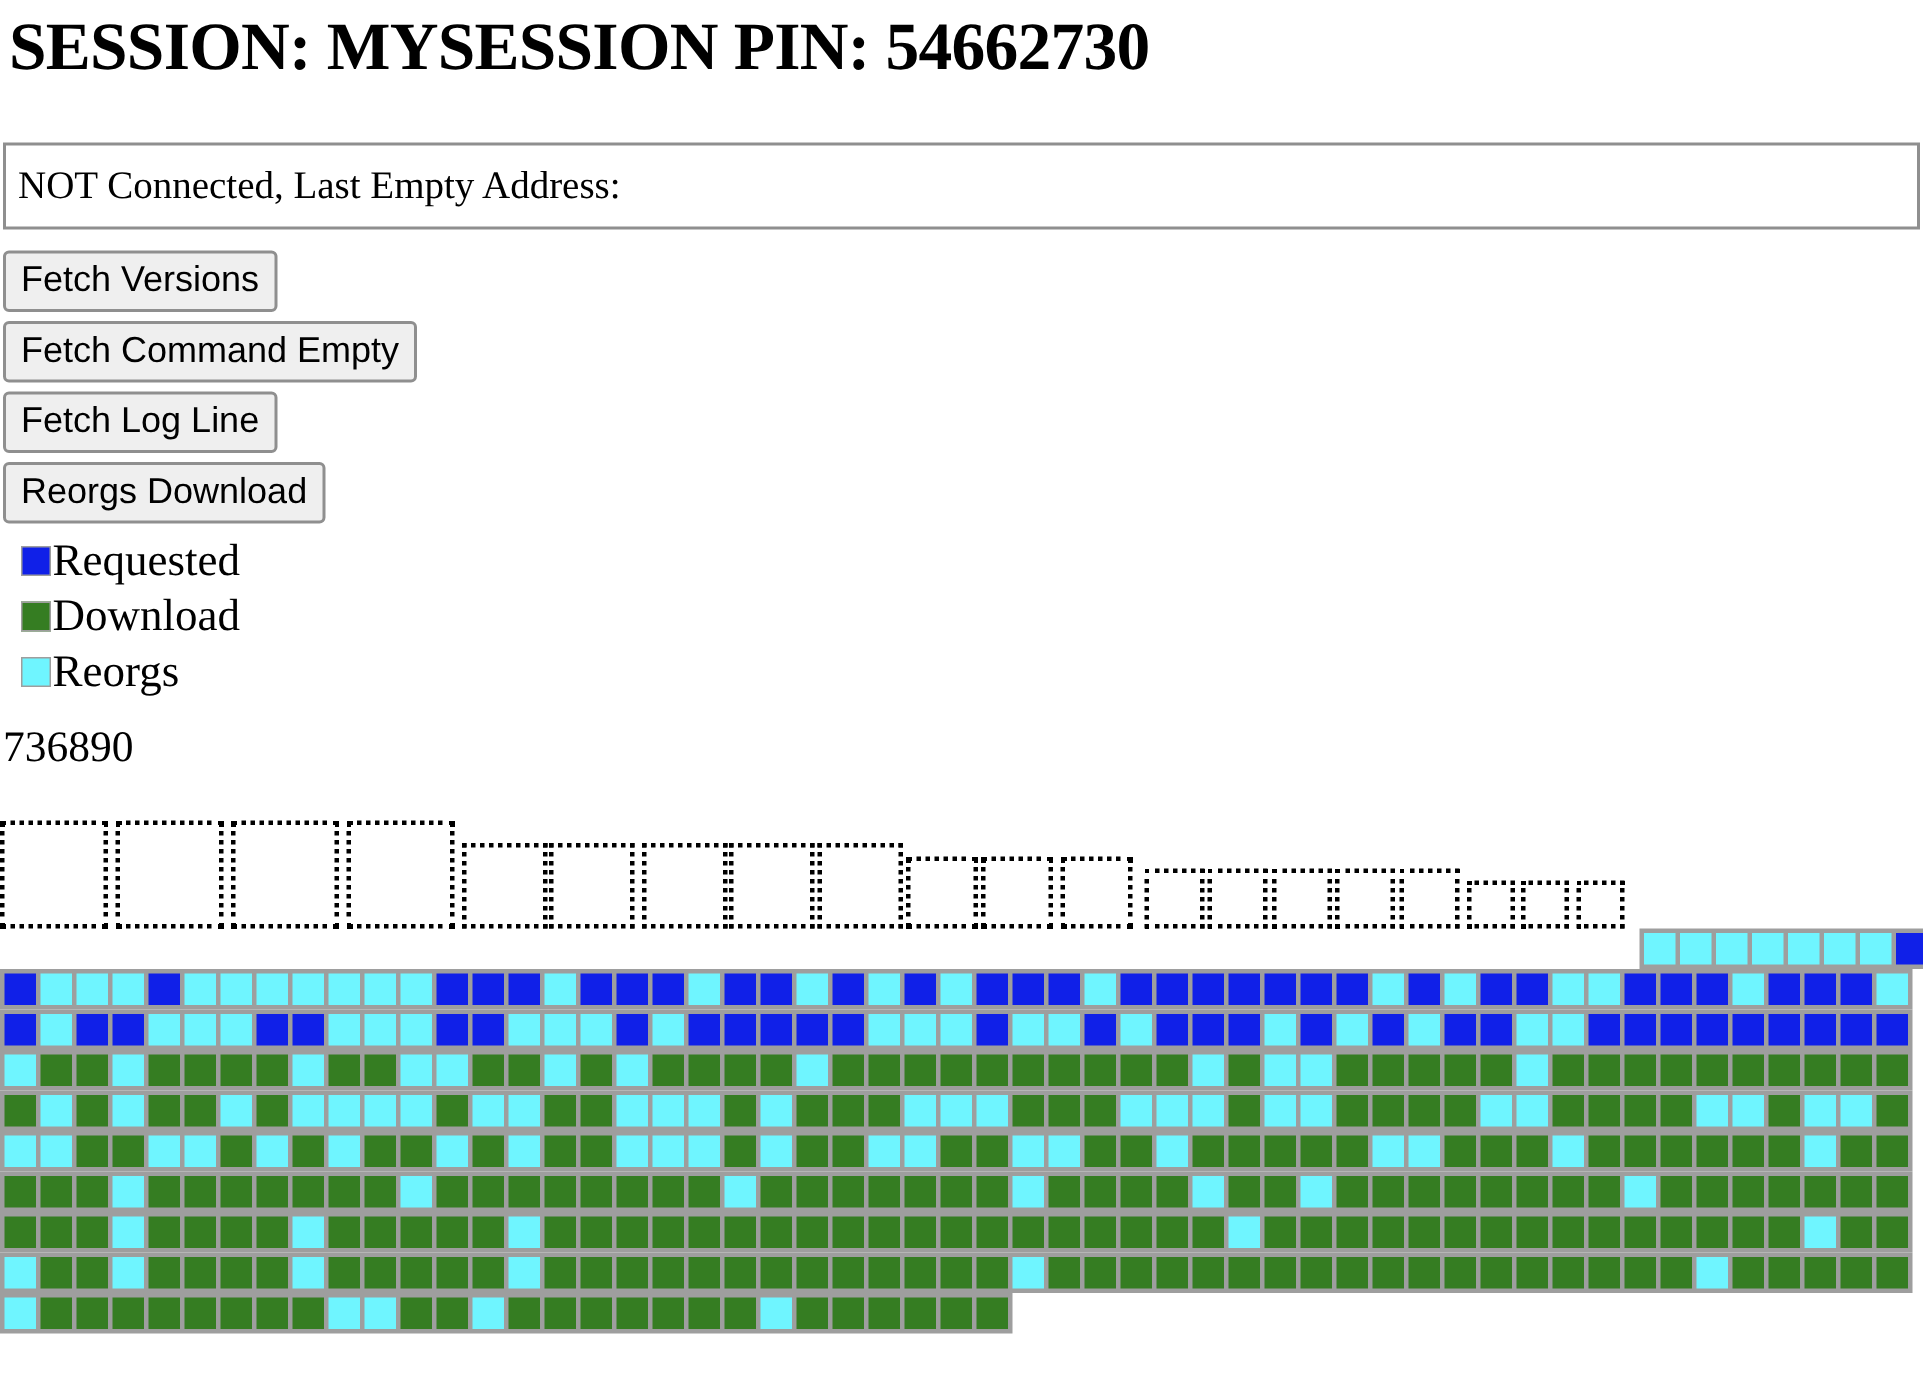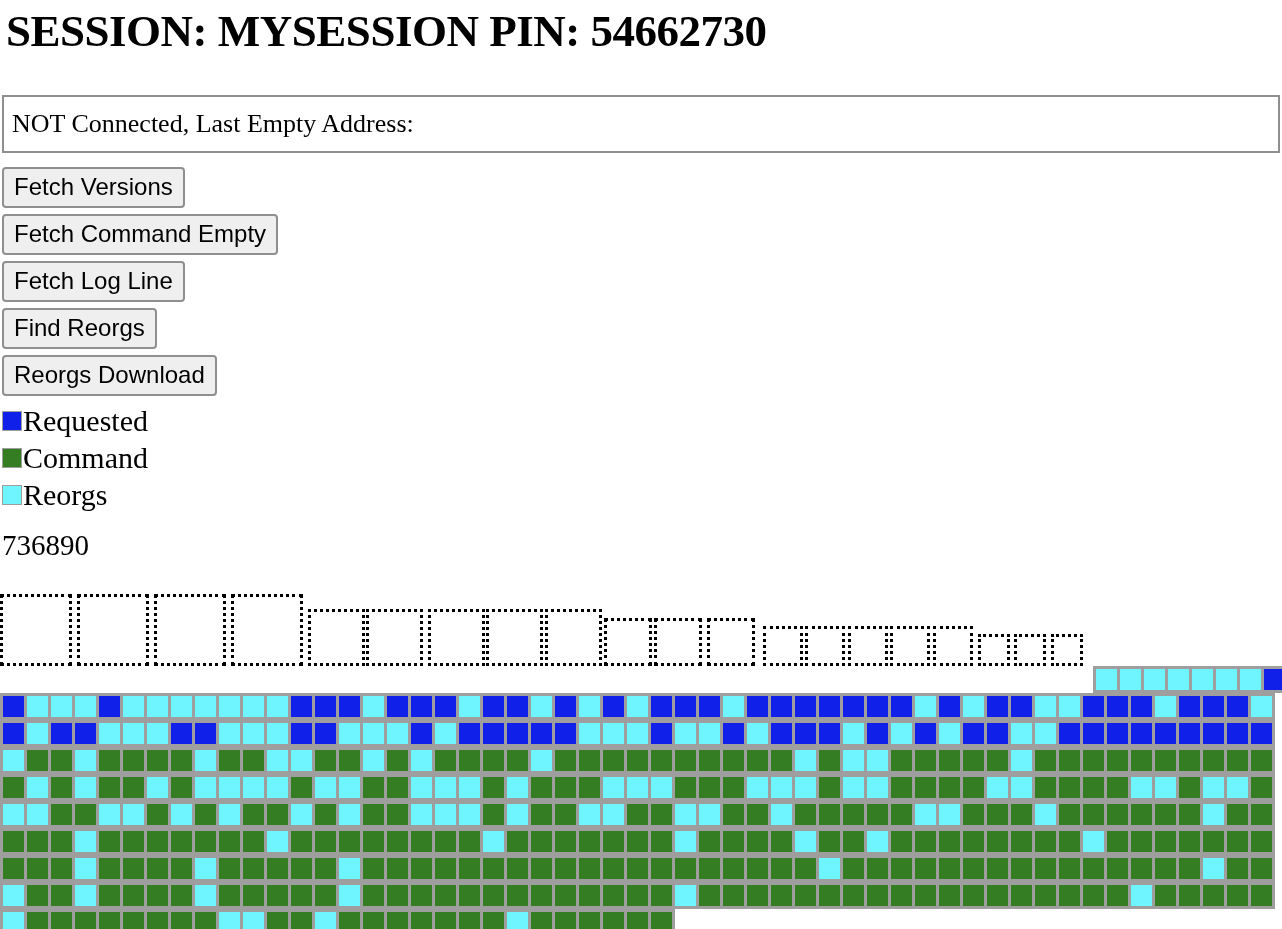--- a/index.html
+++ b/index.html
@@ -66,21 +66,21 @@
     background: #efefef;
     border: 2px solid #8f8f8f;
     border-radius: 4px;
     padding: 6px 10px 7px 10px;
     margin: 0 0 6px 0;
     cursor: pointer;
     text-align: center;
   }
 
   
-  .legend { padding-left: 2px; }
+  .legend { padding-left: 14px; }
   .legend-row {
     display: flex;
     align-items: center;
     height: 37px;
   }
   .swatch {
     width: 20px;
     height: 20px;
     border: 1px solid #9e9e9e;
     box-sizing: border-box;
@@ -146,32 +146,31 @@
   <h1 id="page-title">SESSION: MYSESSION PIN: 54662730</h1>
 
   <div class="status-wrap">
     <div id="status-field" title="Last Remote Address">NOT Connected, Last Empty Address:</div>
   </div>
 
   <div class="button-stack">
     <button class="btn">Fetch Versions</button>
     <button class="btn">Fetch Command Empty</button>
     <button class="btn">Fetch Log Line</button>
-    <button class="btn">Find Reorgs</button>
     <button class="btn">Reorgs Download</button>
   </div>
 
   <div class="legend">
     <div class="legend-row">
       <span class="swatch" style="background: rgb(16, 32, 232);"></span>
       <span class="legend-label">Requested</span>
     </div>
     <div class="legend-row">
       <span class="swatch" style="background: rgb(53, 125, 34);"></span>
-      <span class="legend-label">Command</span>
+      <span class="legend-label">Download</span>
     </div>
     <div class="legend-row">
       <span class="swatch" style="background: rgb(111, 245, 255);"></span>
       <span class="legend-label">Reorgs</span>
     </div>
   </div>
 
   <div id="block-counter">736890</div>
 
   <div class="dotted-strip" id="scale-strip">

